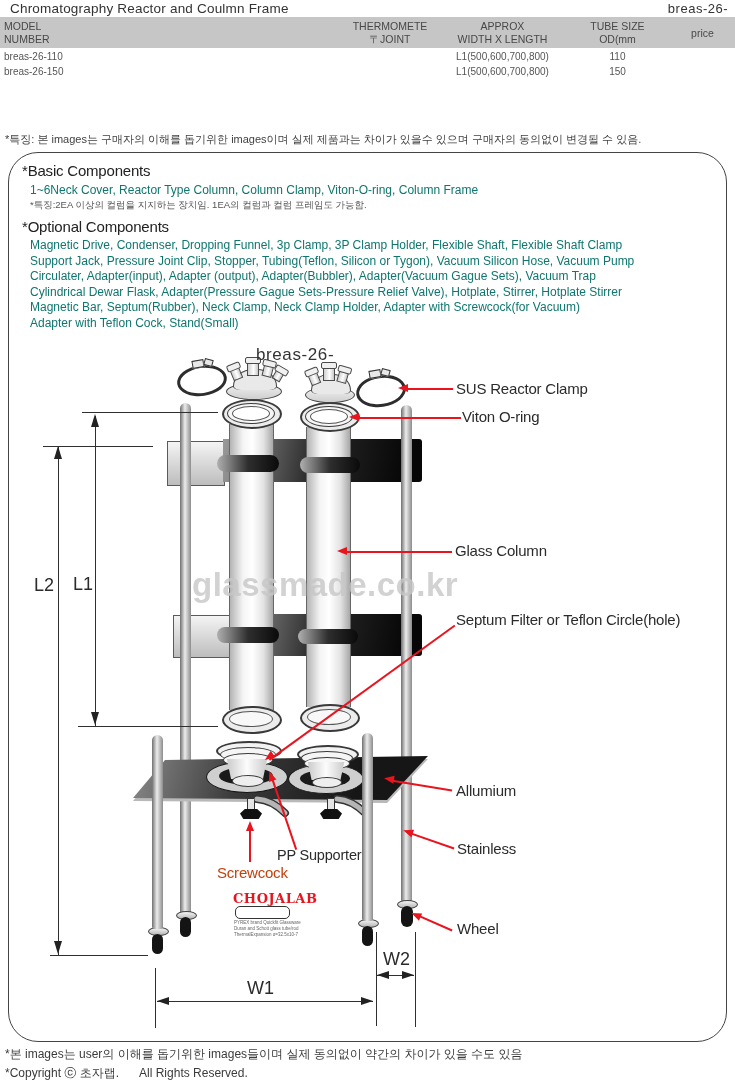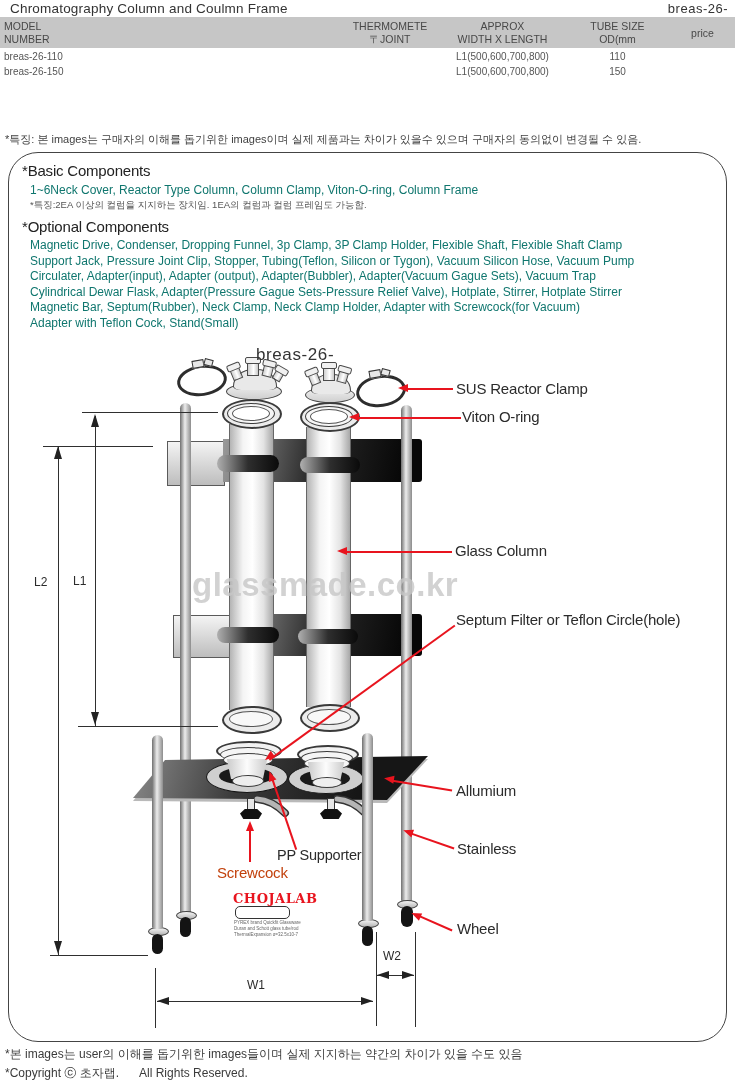--- a/index.html
+++ b/index.html
@@ -47,32 +47,32 @@
   
   .doc-title{position:absolute;left:10px;top:1px;font-size:13.5px;color:#333;letter-spacing:0.2px}
   .doc-code{position:absolute;right:7px;top:1px;font-size:13px;color:#333;letter-spacing:0.5px}
   .note-top{position:absolute;left:5px;top:132px;font-size:11px;color:#3f3f3f}
   .bigbox{position:absolute;left:8px;top:152px;width:717px;height:888px;border:1.5px solid #444;border-radius:30px;z-index:0}
   .sec-title{position:absolute;font-size:15px;color:#222;letter-spacing:-0.2px;z-index:1}
   .sec-body{position:absolute;font-size:12px;color:#0f766e;line-height:15.6px;white-space:pre-line;z-index:1}
   .sec-note{position:absolute;font-size:9.5px;color:#555;z-index:1}
   .dgm-title{position:absolute;left:256px;top:345px;font-size:17px;color:#333;letter-spacing:0.6px;z-index:9}
   .wmark{position:absolute;left:192px;top:566px;font-size:33px;font-weight:bold;color:#c7c7c7;opacity:.8;letter-spacing:0.5px;z-index:7}
-  .dimtx{position:absolute;font-size:12px;color:#2b2b2b;z-index:8}
+  .dimtx{position:absolute;font-size:18px;color:#2b2b2b;z-index:8}
   .brand{position:absolute;left:233px;top:891px;font-family:"DejaVu Serif","Liberation Serif",serif;font-weight:bold;font-size:13px;color:#e8141e;letter-spacing:0.5px;z-index:9}
   .brandbox{position:absolute;left:235px;top:906px;width:53px;height:11px;border:1px solid #333;border-radius:5px;z-index:9}
   .brandsm{position:absolute;left:234px;top:920px;font-size:4.5px;line-height:6px;color:#666;z-index:9;white-space:pre-line}
   .footer{position:absolute;font-size:12px;color:#3b3b3b;white-space:pre}
   .bplate{position:absolute;z-index:4}
   .screw{position:absolute;z-index:5}
 </style>
 </head>
 <body>
 
-<div class="doc-title">Chromatography Column and Coulmn Frame</div>
+<div class="doc-title">Chromatography Reactor and Coulmn Frame</div>
 <div class="doc-code">breas-26-</div>
 
 <table>
   <colgroup>
     <col style="width:340px">
       <col style="width:100px">
       <col style="width:125px">
       <col style="width:105px">
       <col style="width:65px">
   </colgroup>
@@ -308,14 +308,14 @@
 <div class="rl" style="left:452px;top:930px;width:37px;transform:rotate(203.8deg)"></div>
 <div class="rtr" style="left:411px;top:911px;transform:rotate(204deg)"></div>
 <div class="lab" style="left:457px;top:920px">Wheel</div>
 
 <div class="brand">CHOJALAB</div>
 <div class="brandbox"></div>
 <div class="brandsm">PYREX brand Quickfit Glassware
 Duran and Schott glass tube/rod
 ThermalExpansion α=32.5x10-7</div>
 
-<div class="footer" style="left:5px;top:1046px">*본 images는 user의 이해를 돕기위한 images들이며 실제 지지하는 약간의 차이가 있을 수도 있음</div>
+<div class="footer" style="left:5px;top:1046px">*본 images는 user의 이해를 돕기위한 images들이며 실제 동의없이 약간의 차이가 있을 수도 있음</div>
 <div class="footer" style="left:5px;top:1065px">*Copyright ⓒ 초자랩.      All Rights Reserved.</div>
 
 </body></html>

